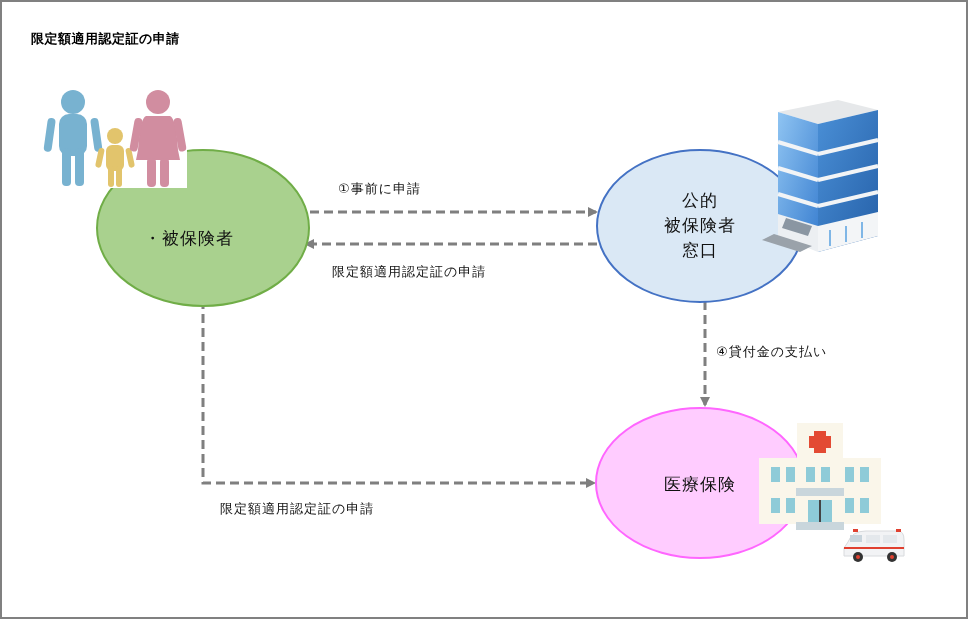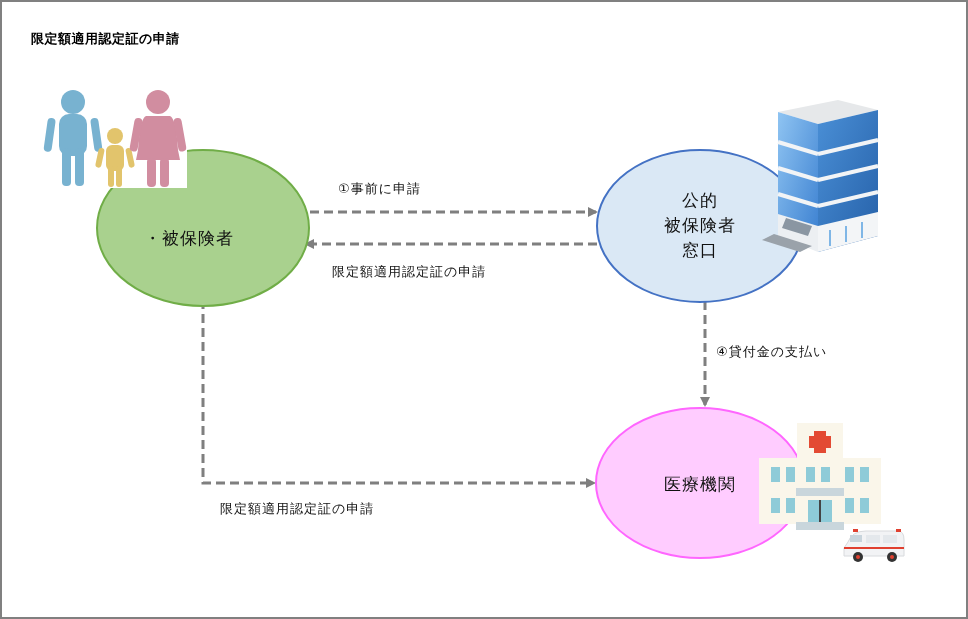--- a/index.html
+++ b/index.html
@@ -137,19 +137,19 @@
 
 <div class="node-text" style="left:140px; top:202px; width:126px; text-align:left; padding-left:4px;margin-top:24px;">
   <div>・被保険者</div>
 </div>
 <div class="node-text" style="left:640px; top:188px; width:120px;">
   <div>公的</div>
   <div>被保険者</div>
   <div>窓口</div>
 </div>
 <div class="node-text" style="left:640px; top:472px; width:120px;">
-  <div>医療機関</div>
+  <div>医療保険</div>
 </div>
 
 <div class="label" style="left:338px; top:180px;">①事前に申請</div>
 <div class="label" style="left:332px; top:263px;">限定額適用認定証の申請</div>
 <div class="label" style="left:220px; top:500px;">限定額適用認定証の申請</div>
 <div class="label" style="left:716px; top:343px;">④貸付金の支払い</div>
 
 </body></html>

